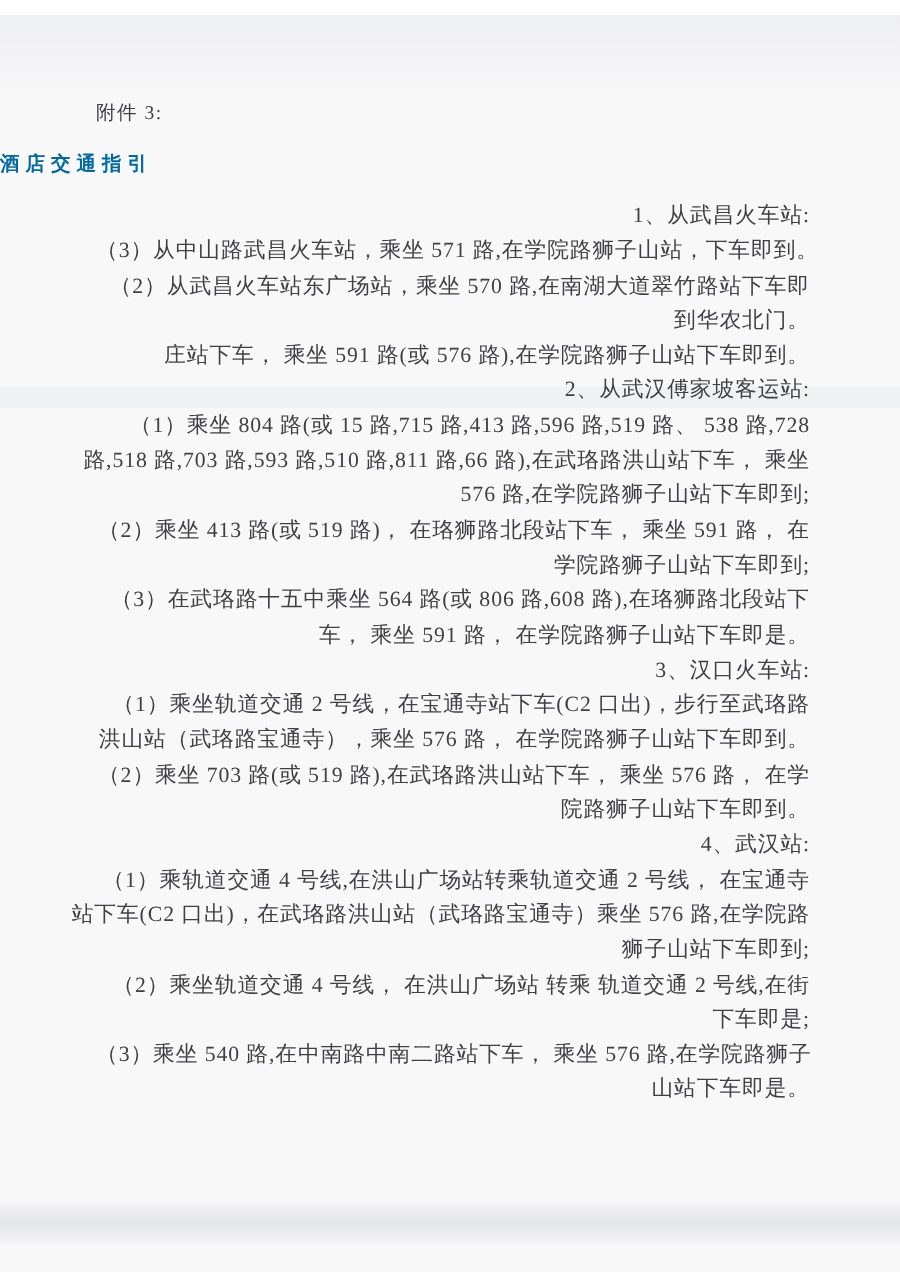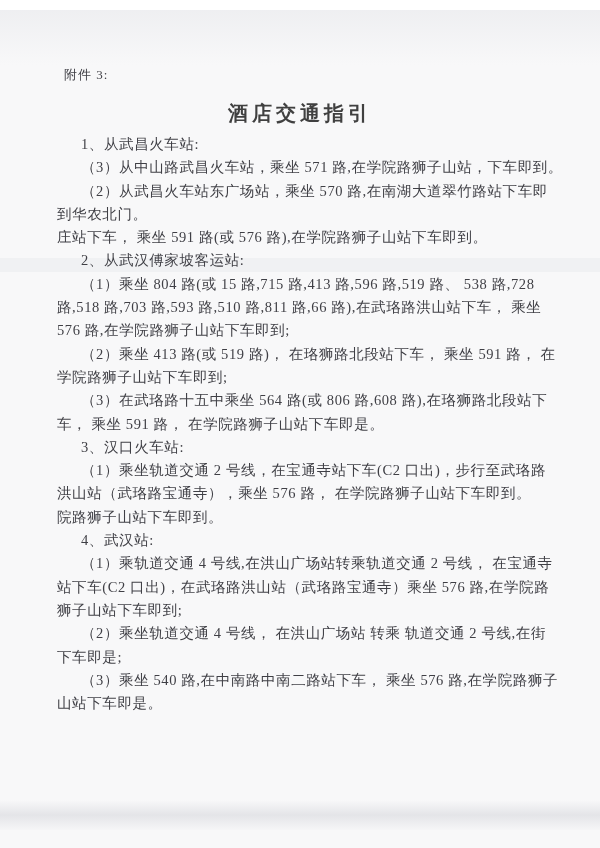--- a/index.html
+++ b/index.html
@@ -34,30 +34,30 @@
   }
   .attachment-label {
     position: absolute;
     left: 64px; top: 66px;
     font-size: 13px;
     letter-spacing: 1px;
   }
   .doc-title {
     position: absolute;
     left: 0; top: 100px; width: 100%;
-    text-align: center;
-    font-size: 20px;
+    font-size: 13px;
     font-weight: 600;
     letter-spacing: 4px;
-    color: #404040;
+    color: #0369a1;
   }
   .doc-body {
     position: absolute;
-    left: 57px; top: 133px;
+    left: 40px; top: 133px;
     width: 500px;
+    text-align: right;
   }
   .line {
     height: 23.3px;
     line-height: 23.3px;
     font-size: 14.5px;
     letter-spacing: 0.6px;
     white-space: pre;
   }
   .line.indent { padding-left: 24px; }
 </style>
@@ -84,20 +84,21 @@
       <div class="line indent">（1）乘坐 804 路(或 15 路,715 路,413 路,596 路,519 路、 538 路,728</div>
       <div class="line">路,518 路,703 路,593 路,510 路,811 路,66 路),在武珞路洪山站下车， 乘坐</div>
       <div class="line">576 路,在学院路狮子山站下车即到;</div>
       <div class="line indent">（2）乘坐 413 路(或 519 路)， 在珞狮路北段站下车， 乘坐 591 路， 在</div>
       <div class="line">学院路狮子山站下车即到;</div>
       <div class="line indent">（3）在武珞路十五中乘坐 564 路(或 806 路,608 路),在珞狮路北段站下</div>
       <div class="line">车， 乘坐 591 路， 在学院路狮子山站下车即是。</div>
       <div class="line indent">3、汉口火车站:</div>
       <div class="line indent">（1）乘坐轨道交通 2 号线，在宝通寺站下车(C2 口出)，步行至武珞路</div>
       <div class="line">洪山站（武珞路宝通寺），乘坐 576 路， 在学院路狮子山站下车即到。</div>
+      <div class="line indent">（2）乘坐 703 路(或 519 路),在武珞路洪山站下车， 乘坐 576 路， 在学</div>
       <div class="line">院路狮子山站下车即到。</div>
       <div class="line indent">4、武汉站:</div>
       <div class="line indent">（1）乘轨道交通 4 号线,在洪山广场站转乘轨道交通 2 号线， 在宝通寺</div>
       <div class="line">站下车(C2 口出)，在武珞路洪山站（武珞路宝通寺）乘坐 576 路,在学院路</div>
       <div class="line">狮子山站下车即到;</div>
       <div class="line indent">（2）乘坐轨道交通 4 号线， 在洪山广场站 转乘 轨道交通 2 号线,在街</div>
       <div class="line">下车即是;</div>
       <div class="line indent">（3）乘坐 540 路,在中南路中南二路站下车， 乘坐 576 路,在学院路狮子</div>
       <div class="line">山站下车即是。</div>
     </div>

